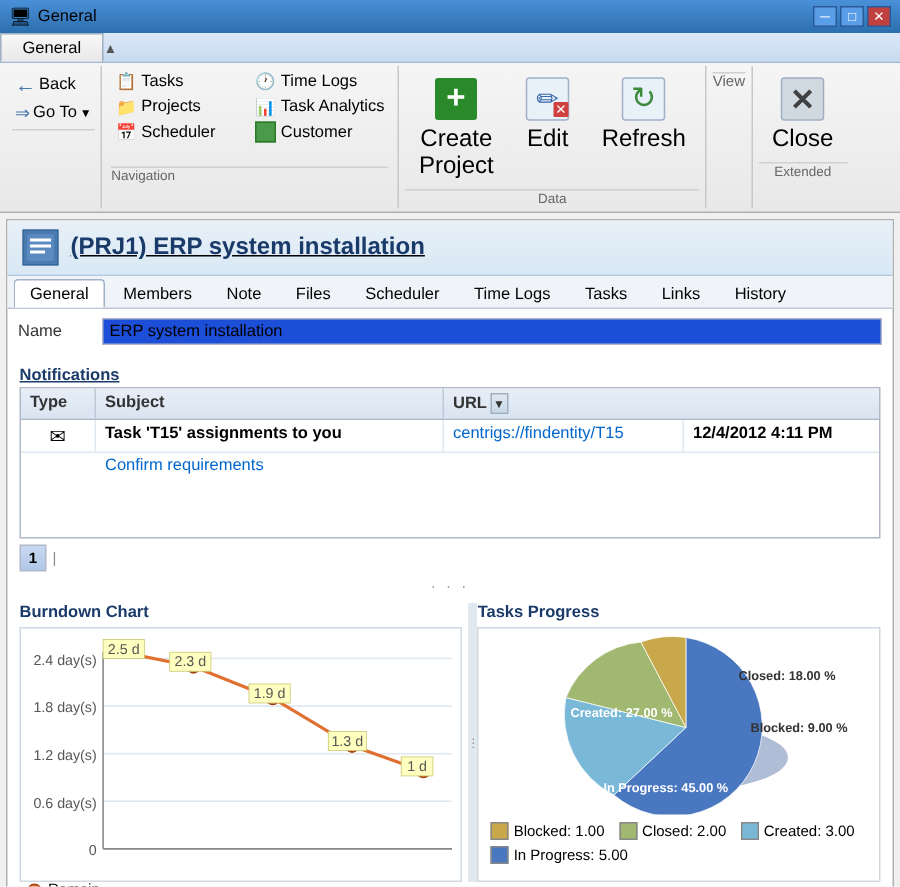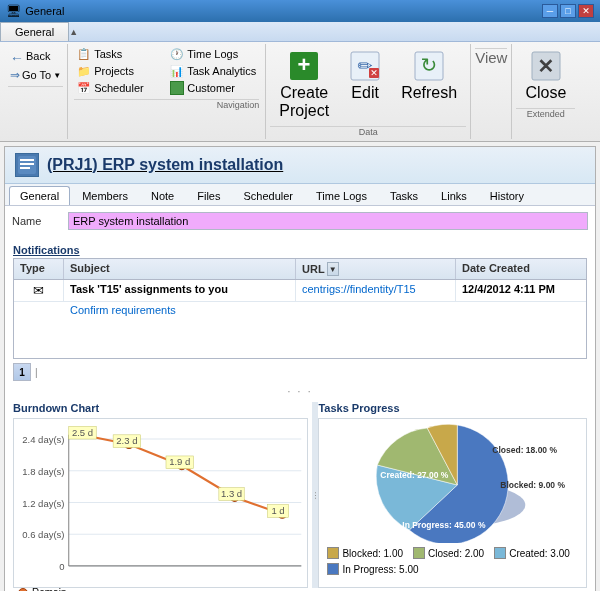--- a/index.html
+++ b/index.html
@@ -36,21 +36,21 @@
 
     
     .content-tabs { display: flex; background: #f0f4f8; border-bottom: 1px solid #c0c8d8; padding: 2px 4px 0; gap: 1px; }
     .content-tab { padding: 3px 10px; font-size: 11px; cursor: pointer; border: 1px solid transparent; border-bottom: none; border-radius: 3px 3px 0 0; }
     .content-tab.active { background: white; border-color: #a0b0c8; border-bottom-color: white; }
 
     
     .form-area { padding: 6px 7px; }
     .form-row { display: flex; align-items: center; gap: 6px; margin-bottom: 4px; }
     .form-label { font-size: 11px; color: #333; width: 50px; flex-shrink: 0; }
-    .form-input { flex: 1; border: 1px solid #b0b8c8; padding: 2px 4px; font-size: 11px; background: #f0abfc; }
+    .form-input { flex: 1; border: 1px solid #b0b8c8; padding: 2px 4px; font-size: 11px; background: #1d4ed8; }
 
     
     .section-label { font-size: 11px; font-weight: bold; color: #1a3a6a; padding: 4px 8px 2px; text-decoration: underline; }
     .notifications-table { margin: 0 8px; border: 1px solid #b0b8c8; }
     .notif-header { display: grid; grid-template-columns: 50px 1fr 160px 130px; background: linear-gradient(to bottom, #e8eef8, #d8e4f0); border-bottom: 1px solid #b0b8c8; }
     .notif-header-cell { padding: 3px 6px; font-size: 11px; font-weight: bold; color: #333; border-right: 1px solid #c0c8d8; }
     .notif-header-cell:last-child { border-right: none; }
     .notif-row { display: grid; grid-template-columns: 50px 1fr 160px 130px; border-bottom: 1px solid #e0e8f0; }
     .notif-cell { padding: 3px 6px; font-size: 11px; border-right: 1px solid #e0e8f0; }
     .notif-cell:last-child { border-right: none; }
@@ -139,21 +139,21 @@
         </div>
         <div class="nav-item">
           <div class="nav-icon" style="color:#b04040;">📅</div>
           <span>Scheduler</span>
         </div>
         <div class="nav-item">
           <div class="nav-icon" style="width:14px;height:14px;background:#4a9a4a;border:1px solid #2a7a2a;"></div>
           <span>Customer</span>
         </div>
       </div>
-      <div style="font-size:9px;color:#666;border-top:1px solid #d0d0d0;width:100%;text-align:right;margin-top:2px;">Navigation</div>
+      <div style="font-size:9px;color:#666;border-top:1px solid #d0d0d0;width:100%;text-align:left;margin-top:14px;">Navigation</div>
     </div>
 
     <div style="display:flex;flex-direction:column;align-items:center;padding:2px 4px;border-right:1px solid #c8c8c8;">
       <div style="display:flex;gap:2px;align-items:flex-start;">
 
         <div class="ribbon-btn-large">
           <div class="btn-icon">
             <svg width="32" height="32" viewBox="0 0 32 32">
               <rect x="2" y="2" width="28" height="28" rx="2" fill="#2a8a2a"></rect>
               <text x="16" y="22" text-anchor="middle" fill="white" font-size="22" font-weight="bold">+</text>
@@ -181,21 +181,21 @@
               <text x="16" y="22" text-anchor="middle" fill="#3a8a3a" font-size="20">↻</text>
             </svg>
           </div>
           <div class="btn-label">Refresh</div>
         </div>
       </div>
       <div style="font-size:9px;color:#666;border-top:1px solid #d0d0d0;width:100%;text-align:center;margin-top:2px;">Data</div>
     </div>
 
     <div style="display:flex;flex-direction:column;align-items:center;padding:2px 4px;border-right:1px solid #c8c8c8;">
-      <div style="font-size:15px;color:#666;border-top:1px solid #d0d0d0;width:100%;text-align:left;margin-top:2px;">View</div>
+      <div style="font-size:10px;color:#666;border-top:1px solid #d0d0d0;width:100%;text-align:left;margin-top:2px;">View</div>
     </div>
 
     <div style="display:flex;flex-direction:column;align-items:center;padding:2px 4px;">
       <div class="ribbon-btn-large">
         <div class="btn-icon">
           <svg width="32" height="32" viewBox="0 0 32 32">
             <rect x="2" y="2" width="28" height="28" rx="2" fill="#d0d8e0" stroke="#a0b0c0"></rect>
             <text x="16" y="23" text-anchor="middle" fill="#404040" font-size="20" font-weight="bold">✕</text>
           </svg>
         </div>
@@ -242,21 +242,20 @@
 
   <div class="section-label">Notifications</div>
   <div class="notifications-table">
     <div class="notif-header">
       <div class="notif-header-cell">Type</div>
       <div class="notif-header-cell">Subject</div>
       <div class="notif-header-cell" style="display:flex;align-items:center;gap:2px;">
         URL
         <div class="url-dropdown">▼</div>
       </div>
-      <div class="notif-header-cell">Date Created</div>
     </div>
     <div class="notif-row">
       <div class="notif-cell" style="text-align:center;font-size:13px;">✉</div>
       <div class="notif-cell" style="font-weight:bold;">Task 'T15' assignments to you</div>
       <div class="notif-cell">
         <a href="#" class="notif-link">centrigs://findentity/T15</a>
       </div>
       <div class="notif-cell" style="font-weight:bold;">12/4/2012 4:11 PM</div>
     </div>
     <div class="notif-subrow">

